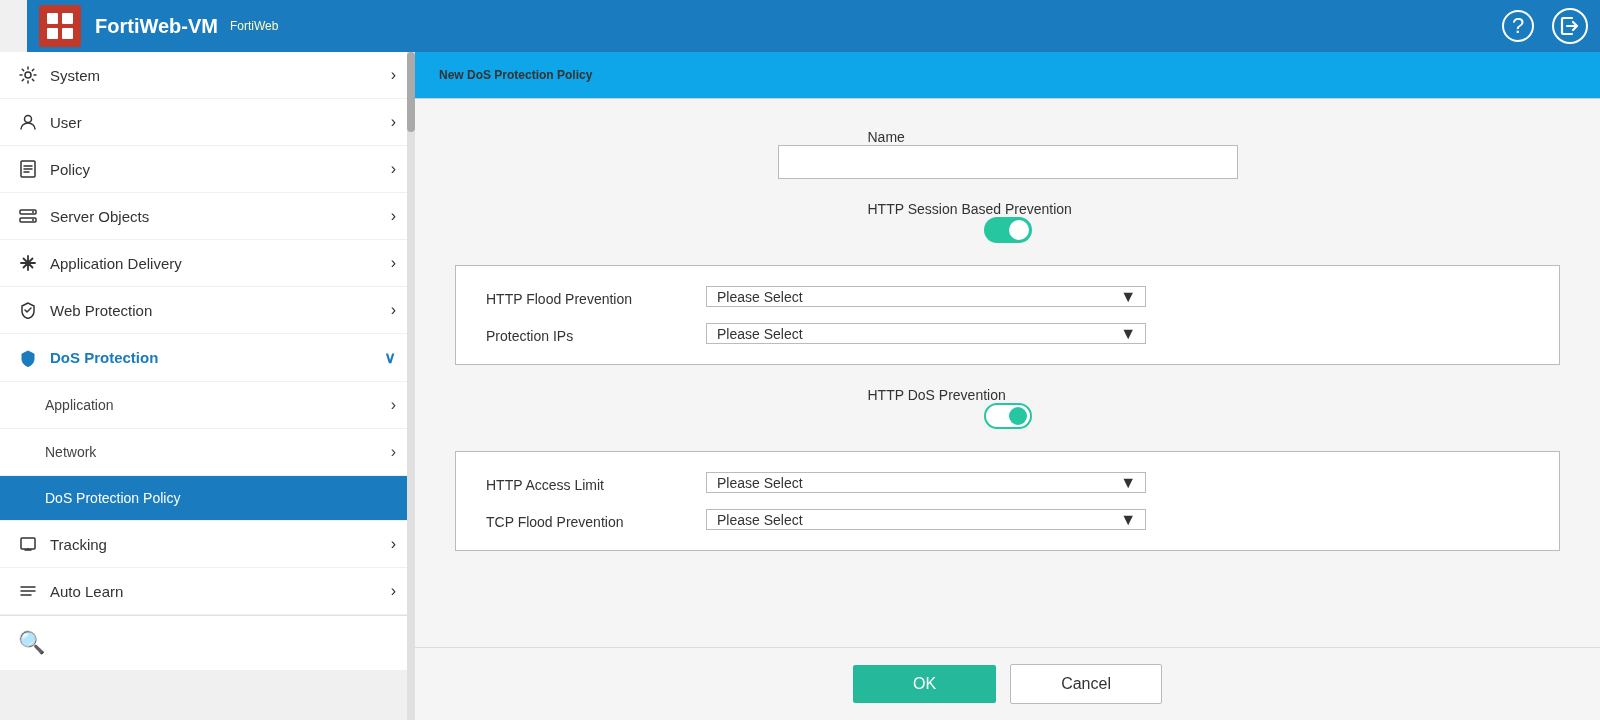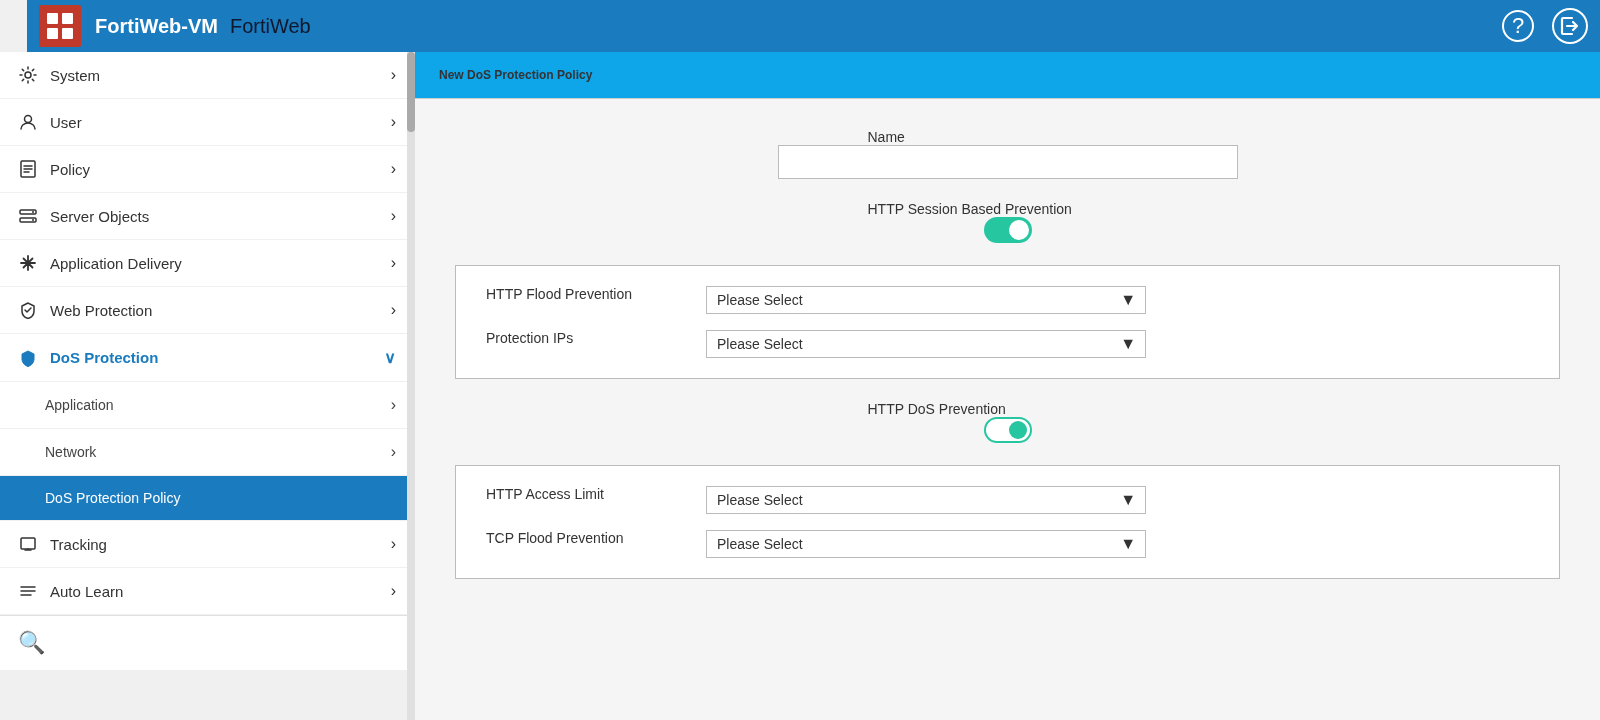--- a/index.html
+++ b/index.html
@@ -25,22 +25,22 @@
       margin-right: 14px;
       border-radius: 2px;
     }
     .header-logo svg { width: 28px; height: 28px; }
     .header-title {
       color: white;
       font-size: 20px;
       font-weight: bold;
     }
     .header-subtitle {
-      color: #0f172a;
-      font-size: 20px;
+      color: #fef9c3;
+      font-size: 12px;
       margin-left: 12px;
     }
     .header-icons {
       margin-left: auto;
       display: flex;
       gap: 18px;
       align-items: center;
     }
     .header-icon {
       color: white;
@@ -195,37 +195,37 @@
     
     .bordered-section {
       border: 1px solid #bbb;
       background: white;
       padding: 20px 30px;
       margin-bottom: 22px;
       margin-left: 0;
     }
     .bordered-row {
       display: flex;
-      align-items: flex-start;
+      align-items: flex-end;
       margin-bottom: 16px;
     }
     .bordered-row:last-child { margin-bottom: 0; }
     .bordered-label {
       font-size: 14px;
       color: #333;
       width: 220px;
       flex-shrink: 0;
     }
     .select-wrapper {
       position: relative;
       width: 440px;
     }
     .select-wrapper select {
       width: 100%;
-      height: 28px;
+      height: 21px;
       border: 1px solid #bbb;
       background: white;
       font-size: 14px;
       padding: 0 10px;
       appearance: none;
       -webkit-appearance: none;
       cursor: pointer;
       color: #333;
     }
     .select-wrapper .select-arrow {
@@ -520,15 +520,19 @@
             <select data-name="tcp-flood-select">
               <option>Please Select</option>
             </select>
             <span class="select-arrow" data-name="tcp-flood-chevron">▼</span>
           </div>
         </div>
       </div>
 
     </div>
 
+    <div class="content-footer" data-name="content-footer">
+      <button class="btn-ok" data-name="ok-button">OK</button>
+      <button class="btn-cancel" data-name="cancel-button">Cancel</button>
+    </div>
   </div>
 
 </div>
 
 </body></html>

